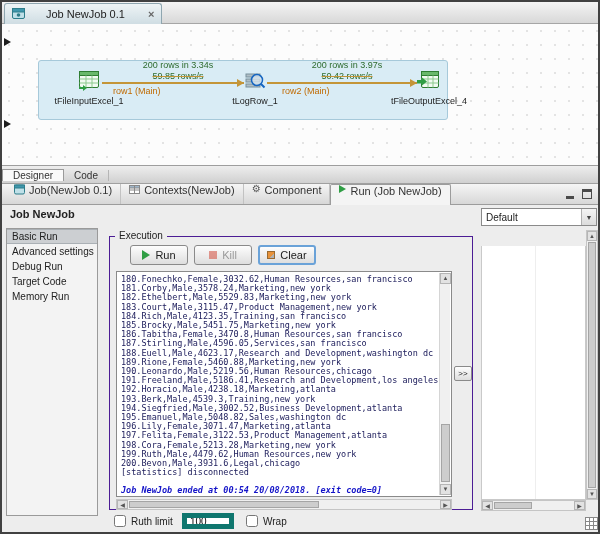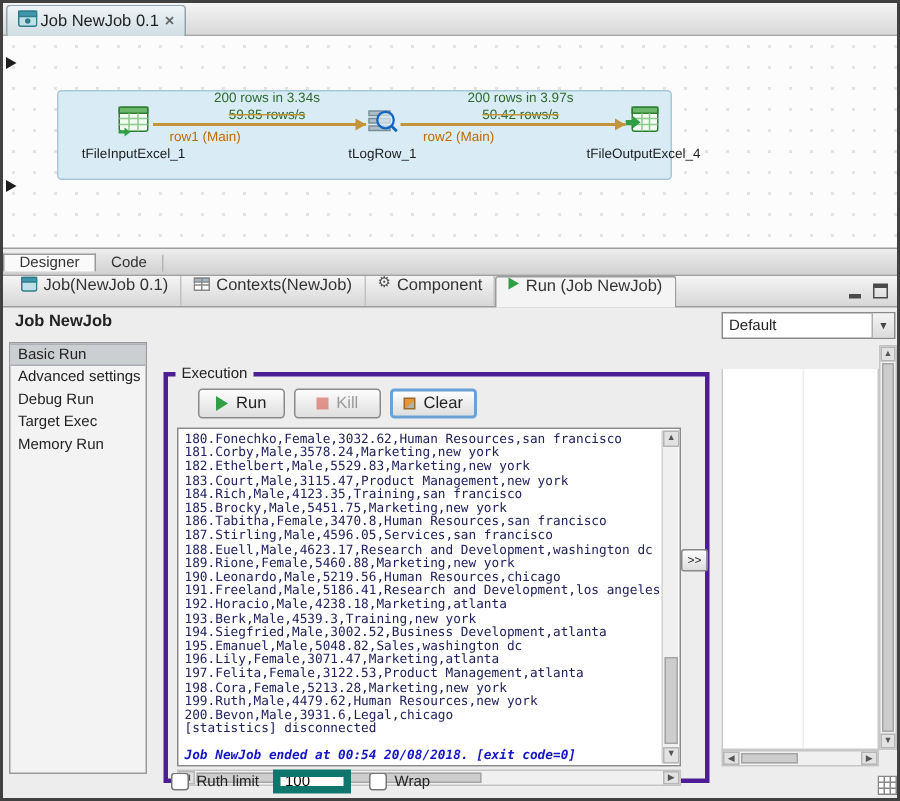--- a/index.html
+++ b/index.html
@@ -1,21 +1,21 @@
 <!DOCTYPE html>
 <html><head>
 <meta charset="utf-8">
 <style>
   *{margin:0;padding:0;box-sizing:border-box}
   body{font-family:"Liberation Sans",sans-serif;background:#9a9a9a}
   .window{position:relative;width:600px;height:534px;background:#ededed;border:2px solid #414141;overflow:hidden;font-size:11px;color:#222}
 
   
   .top-tabbar{position:absolute;left:0;top:0;right:0;height:22px;background:linear-gradient(#f4f4f4,#d8d8d8);border-bottom:1px solid #a6a6a6}
-  .top-tab{position:absolute;left:2px;top:1px;height:21px;display:flex;align-items:center;gap:2px;padding:0 7px;background:linear-gradient(#eef4f6,#cfdde3);border:1px solid #8fa6b0;border-bottom:none;border-radius:3px 3px 0 0;font-size:11px;white-space:nowrap}
+  .top-tab{position:absolute;left:2px;top:1px;height:21px;display:flex;align-items:center;gap:21px;padding:0 7px;background:linear-gradient(#eef4f6,#cfdde3);border:1px solid #8fa6b0;border-bottom:none;border-radius:3px 3px 0 0;font-size:11px;white-space:nowrap}
   .tab-close{color:#666;font-weight:bold;font-size:11px;margin-left:2px}
 
   
   .canvas{position:absolute;left:0;top:22px;right:0;height:142px;background-color:#fcfcfc;background-image:radial-gradient(circle,#e3e3e3 1px,transparent 1.2px);background-size:14px 14px;border-bottom:1px solid #9e9e9e}
   .fv-marker{position:absolute;left:2px;width:0;height:0;border-top:4px solid transparent;border-bottom:4px solid transparent;border-left:7px solid #1d1d1d}
   .selection-box{position:absolute;left:36px;top:36px;width:410px;height:60px;background:#d9ecf5;border:1px solid #a6c9da;border-radius:3px}
   .comp{position:absolute;width:96px;display:flex;flex-direction:column;align-items:center;gap:2px}
   .comp-label{font-size:9px;color:#1d1d1d;white-space:nowrap}
   .conn-line{position:absolute;height:0;border-top:2px solid #c49538}
   .conn-arrow{position:absolute;width:0;height:0;border-left:7px solid #c49538;border-top:4px solid transparent;border-bottom:4px solid transparent}
@@ -36,21 +36,21 @@
   .min-icon{position:absolute;right:22px;top:5px;width:11px;height:11px}
   .min-icon::after{content:"";position:absolute;left:1px;bottom:1px;width:8px;height:3px;background:#4a4a4a}
   .max-icon{position:absolute;right:6px;top:5px;width:10px;height:10px;border:1px solid #4a4a4a;border-top:3px solid #4a4a4a}
 
   .job-title{position:absolute;left:8px;top:24px;font-weight:bold;font-size:11px}
 
   .run-nav{position:absolute;left:4px;top:44px;width:92px;height:288px;background:#f3f3f3;border:1px solid #9a9a9a}
   .nav-item{height:15px;line-height:15px;padding-left:5px;font-size:10px;color:#222;white-space:nowrap}
   .nav-item.selected{background:#cccfd2;border-top:1px solid #aab0b5;border-bottom:1px solid #aab0b5;line-height:13px}
 
-  .exec-group{position:absolute;left:107px;top:64px;width:364px;height:274px;border:3px solid #4c1d95}
+  .exec-group{position:absolute;left:107px;top:52px;width:364px;height:274px;border:1px solid #4c1d95}
   .exec-label{position:absolute;left:5px;top:-7px;background:#ededed;padding:0 4px;font-size:10px;color:#222}
   .btn{position:absolute;top:8px;width:58px;height:20px;display:flex;align-items:center;justify-content:center;gap:5px;font-size:11px;background:linear-gradient(#fdfdfd,#dedede);border:1px solid #8a8a8a;border-radius:3px}
   .btn-run{left:20px}
   .btn-kill{left:84px;color:#9a9a9a}
   .btn-clear{left:148px;border:2px solid #6aa2d8}
   .icon-run{width:0;height:0;border-left:8px solid #2f9e44;border-top:5px solid transparent;border-bottom:5px solid transparent}
   .icon-kill{width:8px;height:8px;background:#d24a3a;opacity:.55}
   .icon-clear{width:8px;height:8px;background:linear-gradient(135deg,#e8923a 60%,#b0b0b0 60%);border:1px solid #9a6a30}
 
   .console{position:absolute;left:6px;top:34px;width:336px;height:226px;background:#fff;border:1px solid #8a8a8a;overflow:hidden}
@@ -202,21 +202,21 @@
       <div class="min-icon"></div>
       <div class="max-icon"></div>
     </div>
 
     <div class="job-title">Job NewJob</div>
 
     <div class="run-nav">
       <div class="nav-item selected">Basic Run</div>
       <div class="nav-item">Advanced settings</div>
       <div class="nav-item">Debug Run</div>
-      <div class="nav-item">Target Exec</div>
+      <div class="nav-item">Target Code</div>
       <div class="nav-item">Memory Run</div>
     </div>
 
     <div class="exec-group">
       <div class="exec-label">Execution</div>
 
       <div class="btn btn-run">
         <span class="icon-run"></span>
         <span>Run</span>
       </div>

